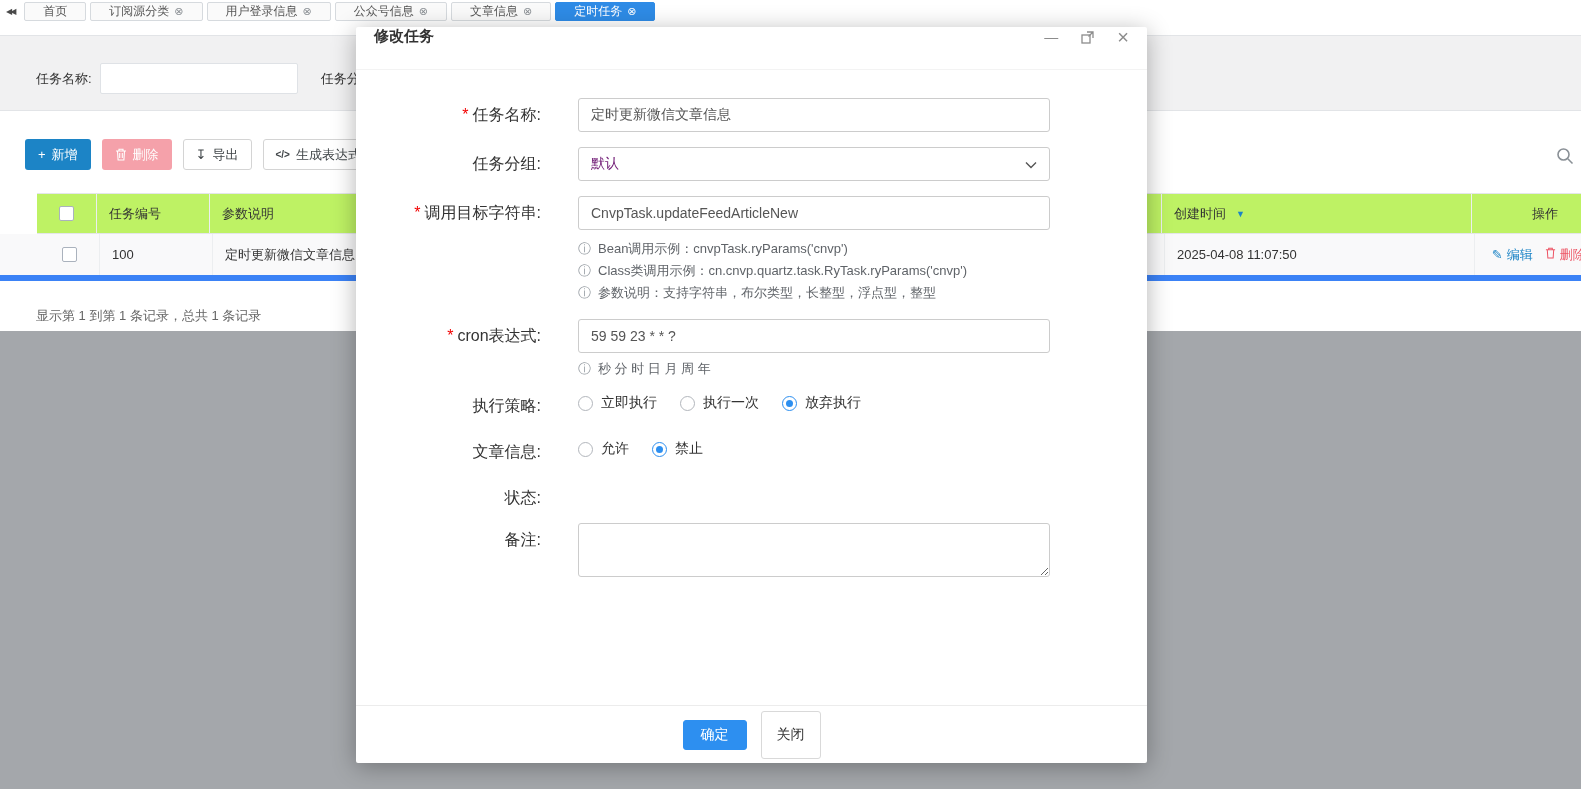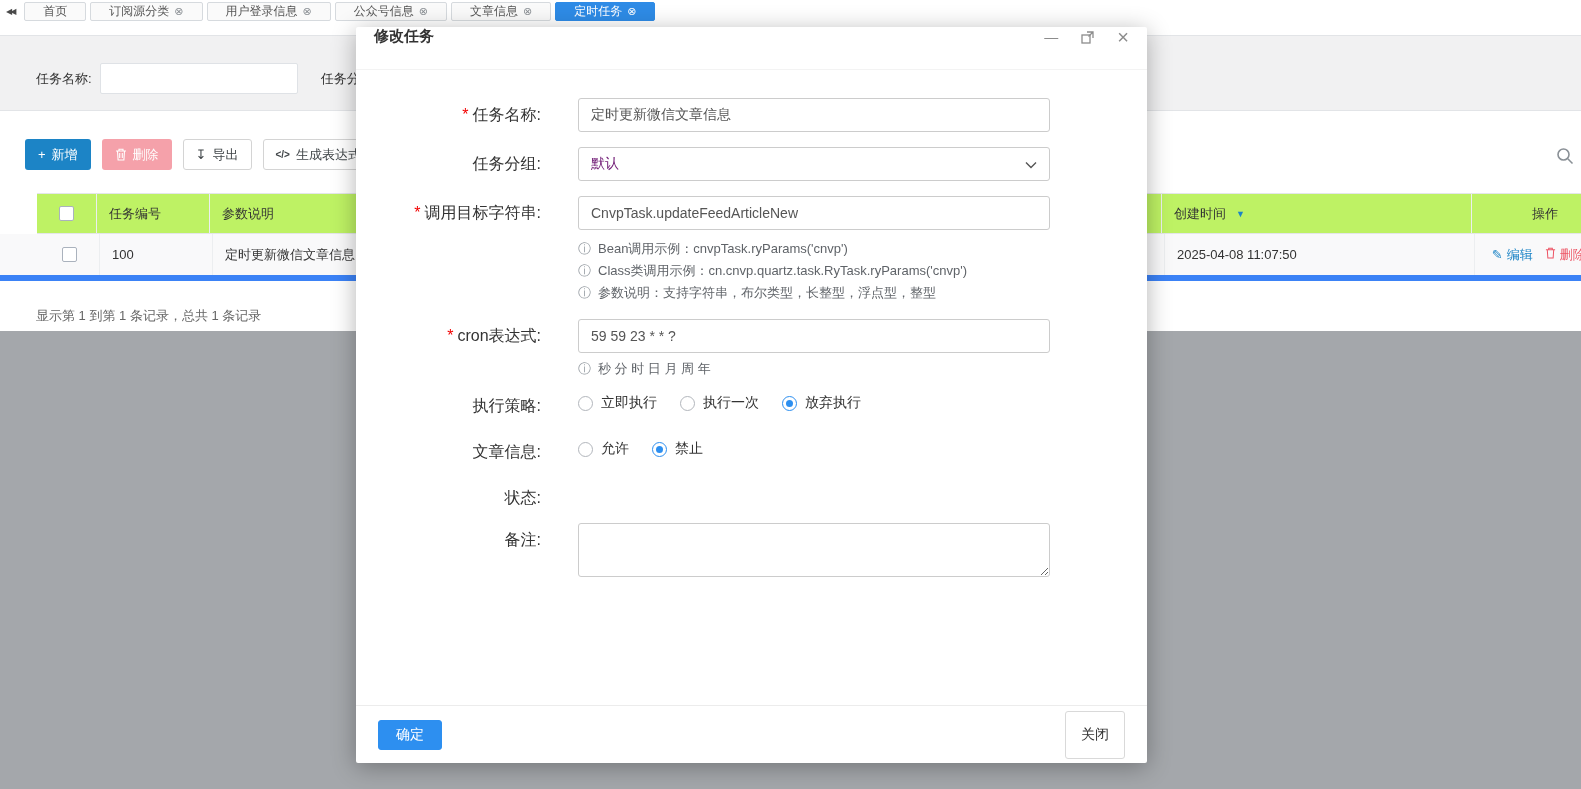--- a/index.html
+++ b/index.html
@@ -76,21 +76,21 @@
   .hints { margin-top: 8px; }
   .hint { display: flex; align-items: center; gap: 7px; font-size: 13px; color: #5f6368; line-height: 22px; }
   .hint-i { color: #9aa0a6; font-size: 13px; }
   .cron-hint { margin-top: 6px; line-height: 20px; }
   .radio-group { display: flex; align-items: flex-start; gap: 23px; height: 24px; }
   .radio { display: inline-flex; align-items: center; gap: 8px; cursor: pointer; font-size: 14px; color: #333; }
   .rcircle { width: 15px; height: 15px; border-radius: 50%; border: 1px solid #b2b6bc; background: #fff; position: relative; flex: 0 0 auto; }
   .radio.selected .rcircle { border-color: #2d8ff0; }
   .radio.selected .rcircle::after { content: ""; position: absolute; left: 3px; top: 3px; width: 7px; height: 7px; border-radius: 50%; background: #2d8ff0; }
   .remark-ta { width: 100%; height: 54px; border: 1px solid #ccc; border-radius: 3px; padding: 6px 12px; font-size: 14px; font-family: inherit; color: #555; resize: both; }
-  .modal-footer { flex: 0 0 58px; border-top: 1px solid #ececec; display: flex; align-items: center; justify-content: space-between; gap: 14px; padding: 0 22px; }
+  .modal-footer { flex: 0 0 58px; border-top: 1px solid #ececec; display: flex; align-items: center; justify-content: center; gap: 14px; padding: 0 22px; }
   .btn-confirm { height: 30px; padding: 0 17px; background: #2d8ff0; color: #fff; border: 1px solid #2d8ff0; border-radius: 3px; font-size: 14px; cursor: pointer; font-family: inherit; }
   .btn-cancel { height: 48px; padding: 0 15px; background: #fff; color: #333; border: 1px solid #d9d9d9; border-radius: 3px; font-size: 14px; cursor: pointer; font-family: inherit; }
 </style>
 </head>
 <body>
 
 <div class="tabbar">
   <span class="tab-back">◀◀</span>
   <div class="tabs">
     <div class="tab">

